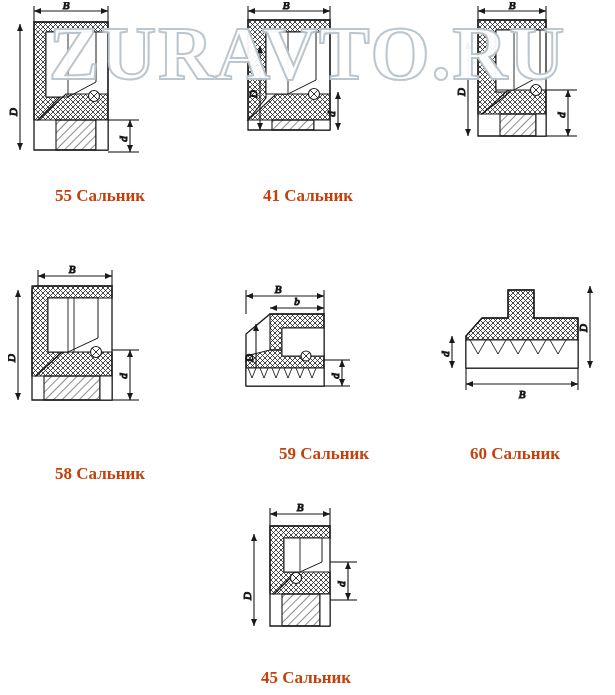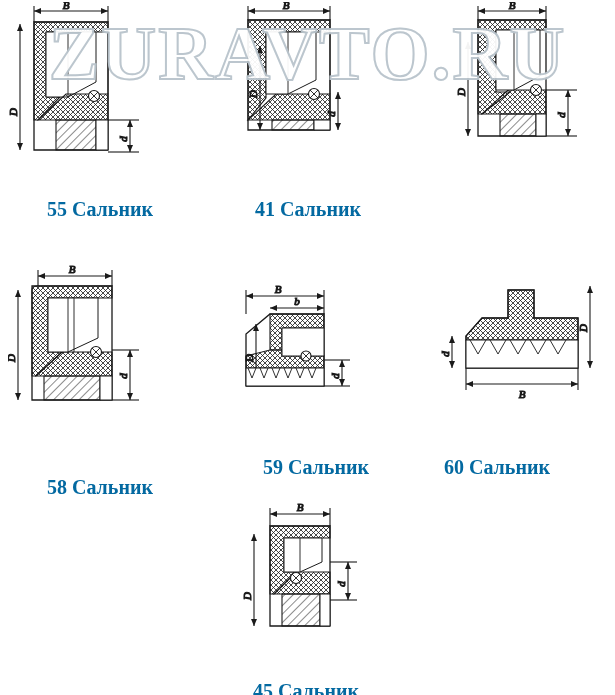--- a/index.html
+++ b/index.html
@@ -42,26 +42,25 @@
     position: absolute;
     z-index: 2;
   }
   .fig svg {
     display: block;
   }
   .caption {
     position: absolute;
     text-align: center;
     font-family: "Liberation Serif", serif;
-    font-size: 20px;
+    font-size: 17px;
     font-weight: bold;
-    color: #0369a1;
+    color: #c2410c;
     z-index: 3;
     white-space: nowrap;
-    margin-top: 12px;
   }
   .cap-w { width: 200px; }
 </style>
 </head>
 <body>
 
 <div class="sheet">
 
   <div class="watermark">ZURAVTO.RU</div>
 
@@ -325,18 +324,18 @@
       <g stroke="#1a1a1a" stroke-width="0.9">
         <line x1="74" y1="38" x2="74" y2="72"></line>
       </g>
     </svg>
   </div>
 
   <div class="caption cap-w" style="left:0px; top:186px;">55  Сальник</div>
   <div class="caption cap-w" style="left:208px; top:186px;">41  Сальник</div>
 
   <div class="caption cap-w" style="left:0px; top:464px;">58  Сальник</div>
-  <div class="caption cap-w" style="left:216px; top:444px;">59  Сальник</div>
-  <div class="caption cap-w" style="left:397px; top:444px;">60  Сальник</div>
+  <div class="caption cap-w" style="left:224px; top:444px;">59  Сальник</div>
+  <div class="caption cap-w" style="left:415px; top:444px;">60  Сальник</div>
 
   <div class="caption cap-w" style="left:206px; top:668px;">45  Сальник</div>
 
 </div>
 
 </body></html>

